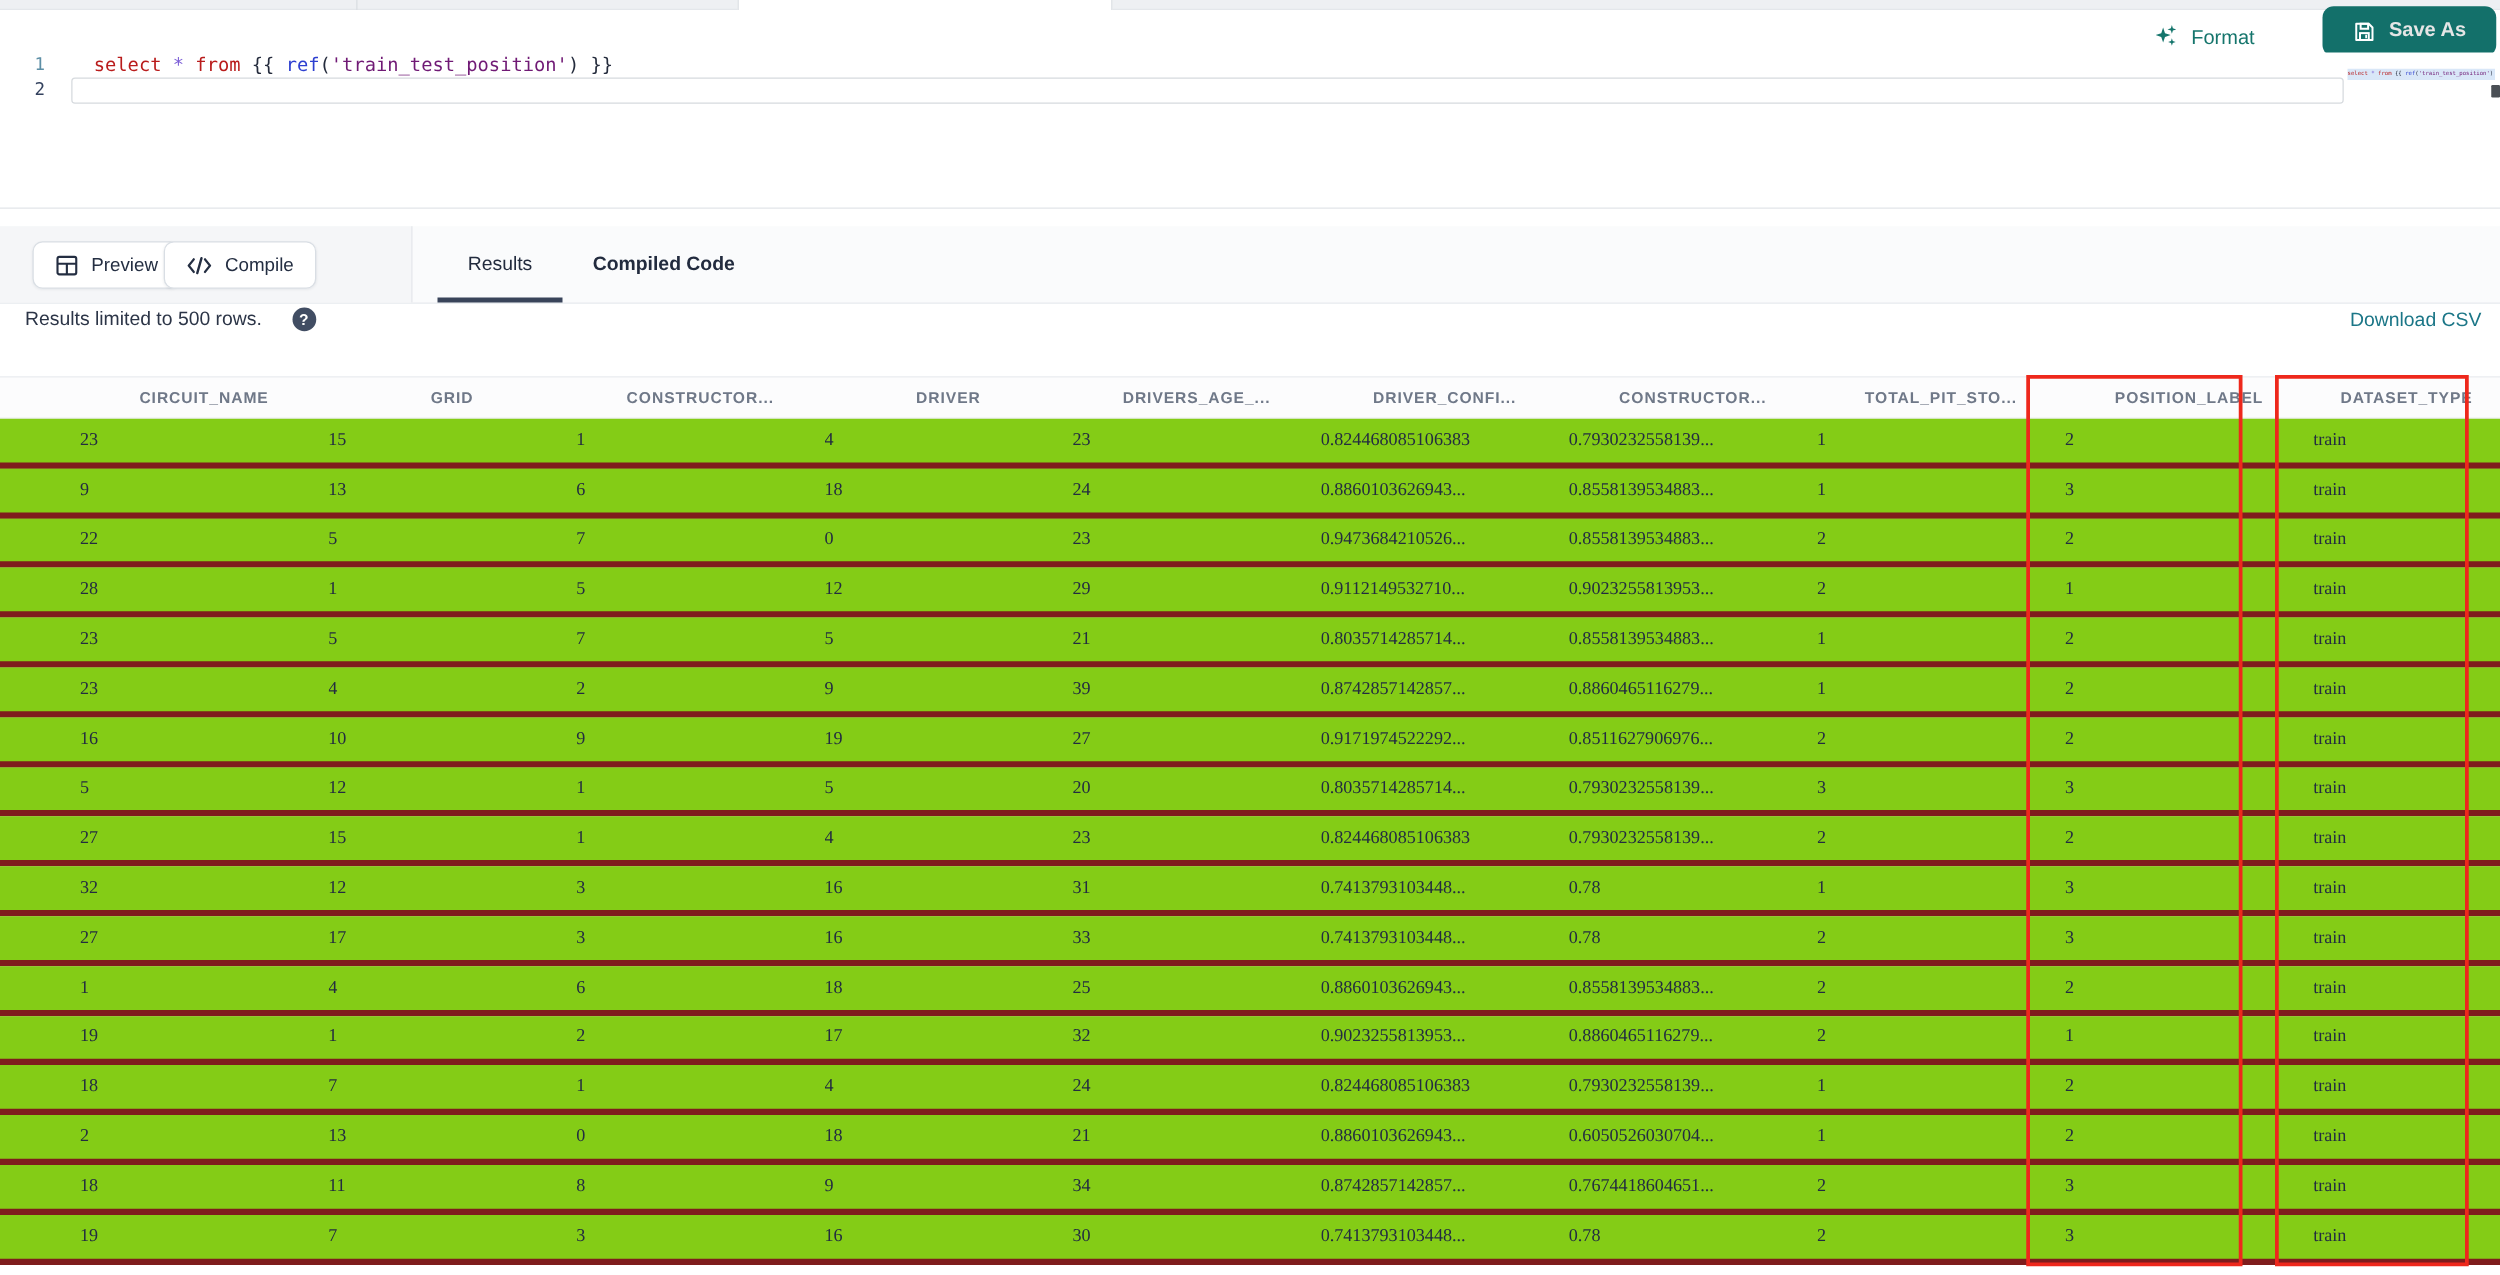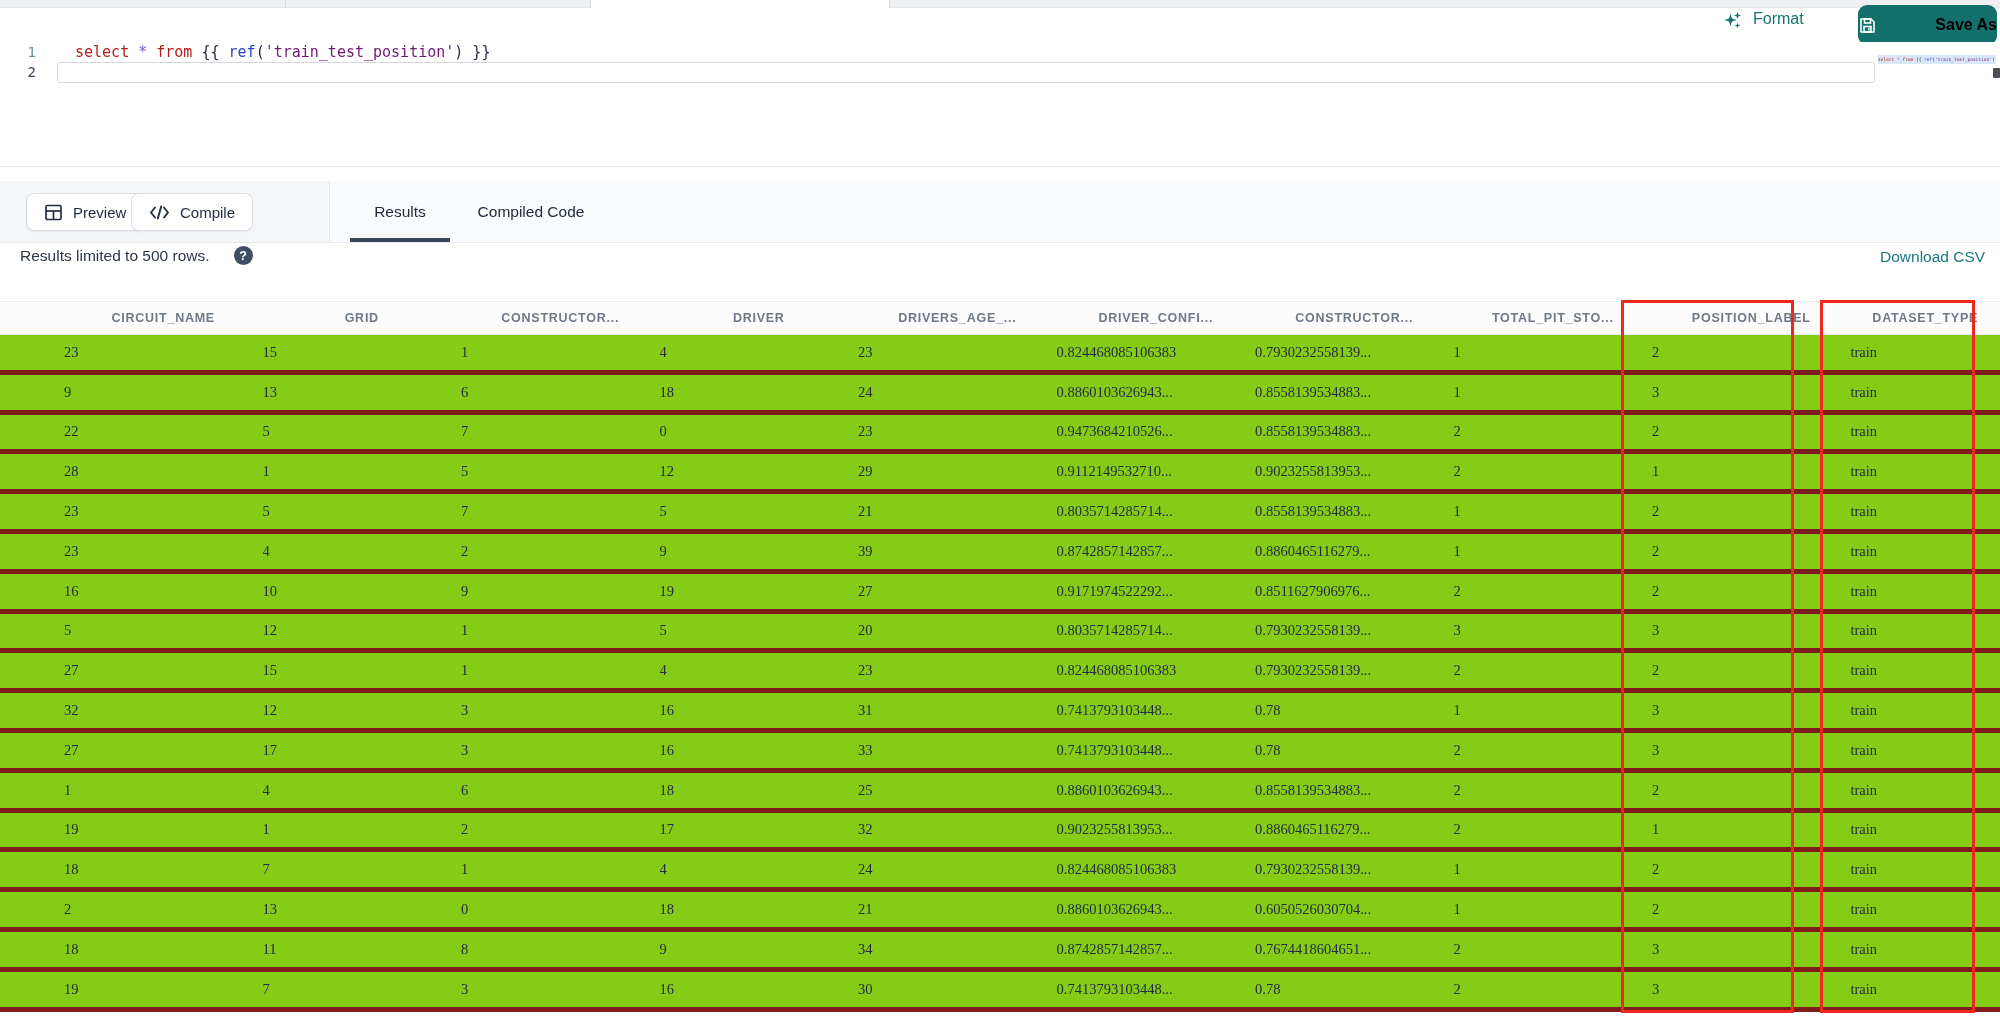--- a/index.html
+++ b/index.html
@@ -8,22 +8,22 @@
     position:relative; width:2000px; height:1020px; overflow:hidden;
     font-family:"Liberation Sans", sans-serif; background:#fff; color:#232c41;
   }
 
   
   .top-strip { position:absolute; left:0; top:0; width:2000px; height:8px; background:#eef0f3; border-bottom:1px solid #e4e7eb; }
   .top-strip .active-seg { position:absolute; left:590px; top:0; width:300px; height:8px; background:#fff; border-left:1px solid #d9dde2; border-right:1px solid #d9dde2; }
   .top-strip .sep { position:absolute; left:285px; top:0; width:1px; height:8px; background:#d9dde2; }
 
   
-  .format-btn { position:absolute; left:1722px; top:10px; height:30px; display:flex; align-items:flex-start; gap:9px; color:#15756c; font-size:16px; cursor:pointer; }
-  .saveas-btn { position:absolute; left:1858px; top:5px; width:139px; height:40px; background:#13706a; color:#000000; border:none; border-radius:9px; display:flex; align-items:center; justify-content:space-between; gap:10px; font-size:16px; font-weight:600; font-family:"Liberation Sans", sans-serif; cursor:pointer; }
+  .format-btn { position:absolute; left:1722px; top:10px; height:30px; display:flex; align-items:flex-end; gap:9px; color:#15756c; font-size:16px; cursor:pointer; }
+  .saveas-btn { position:absolute; left:1858px; top:5px; width:139px; height:40px; background:#13706a; color:#e5e5e5; border:none; border-radius:9px; display:flex; align-items:center; justify-content:center; gap:10px; font-size:16px; font-weight:600; font-family:"Liberation Sans", sans-serif; cursor:pointer; }
 
   
   .code-area { position:absolute; left:0; top:42px; width:2000px; height:124px; background:#fff; font-family:"DejaVu Sans Mono", monospace; font-size:15px; }
   .gutter-num { position:absolute; width:22px; text-align:right; font-size:14px; }
   .gutter-1 { left:14px; top:2px; color:#5d8fa6; }
   .gutter-2 { left:14px; top:22px; color:#33415e; }
   .code-line1 { position:absolute; left:75px; top:1px; white-space:pre; letter-spacing:0; }
   .line2-box { position:absolute; left:57px; top:20px; width:1818px; height:21px; border:1px solid #d6dade; border-radius:3px; background:#fff; }
   .tok-keyword { color:#b91c1c; }
   .tok-star { color:#7a5cd6; }
@@ -36,21 +36,21 @@
   .editor-divider { position:absolute; left:0; top:166px; width:2000px; height:1px; background:#e2e5e9; }
 
   
   .toolbar-row { position:absolute; left:0; top:181px; width:2000px; height:62px; background:#fafbfc; border-bottom:1px solid #e8eaee; }
   .toolbar-left { position:absolute; left:0; top:0; width:330px; height:61px; background:#f5f6f8; border-right:1px solid #e5e8ec; }
   .btn { position:absolute; top:12px; height:38px; background:#fff; border:1px solid #d9dee4; border-radius:8px; display:flex; align-items:center; gap:10px; padding:0 17px; font-size:15px; font-weight:500; color:#242e42; box-shadow:0 1px 2px rgba(20,30,50,.06); cursor:pointer; font-family:"Liberation Sans", sans-serif; }
   .btn-preview { left:26px; }
   .btn-compile { left:131px; }
   .tab { position:absolute; top:0; height:61px; line-height:61px; text-align:center; font-size:15.5px; color:#222b3e; cursor:pointer; }
   .tab-results { left:350px; width:100px; font-weight:500; }
-  .tab-compiled { left:456px; width:150px; font-weight:400; }
+  .tab-compiled { left:456px; width:150px; font-weight:700; }
   .tab-underline { position:absolute; left:350px; bottom:0; width:100px; height:4px; background:#39445a; }
 
   
   .limit-note { position:absolute; left:20px; top:246px; font-size:15.5px; color:#2c3547; display:flex; align-items:center; gap:24px; }
   .help-icon { width:19px; height:19px; border-radius:50%; background:#414d63; color:#fff; font-size:12.5px; font-weight:700; display:inline-flex; align-items:center; justify-content:center; }
   .download-link { position:absolute; left:1880px; top:248px; font-size:15.5px; color:#1b7687; cursor:pointer; }
 
   
   .grid-area { position:absolute; left:0; top:301px; width:2000px; }
   .t-row { display:grid; grid-template-columns:repeat(9, 198.5px) 1fr; padding-left:64px; align-items:center; }

